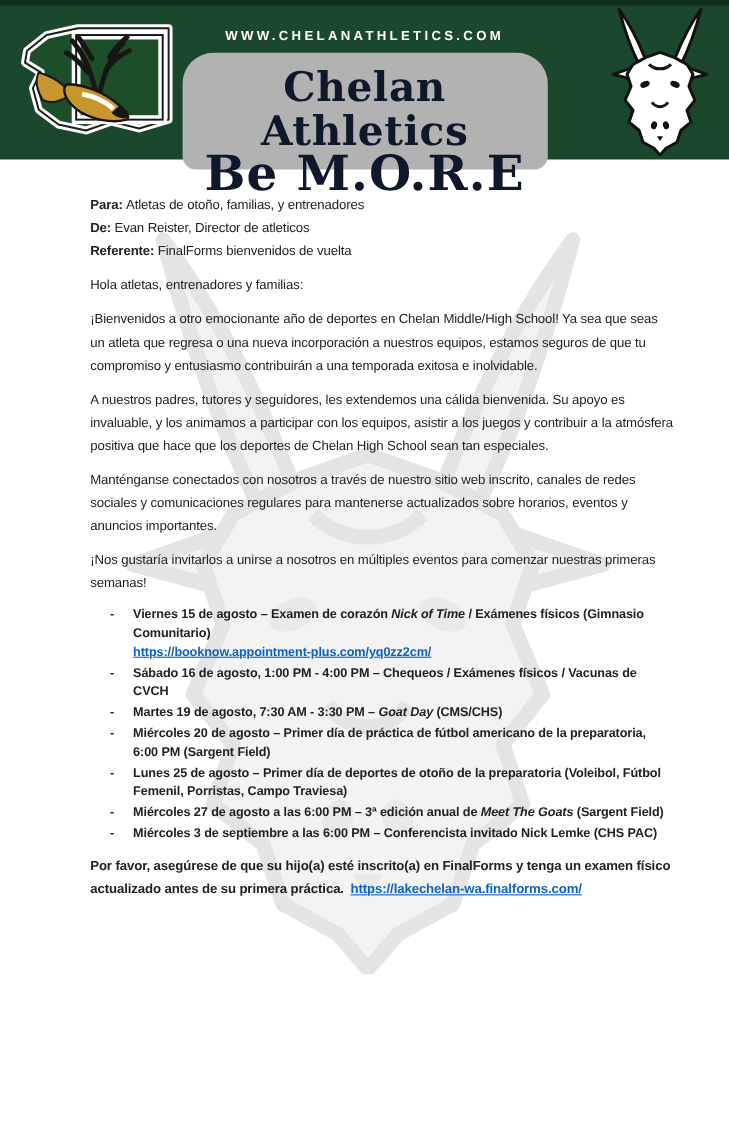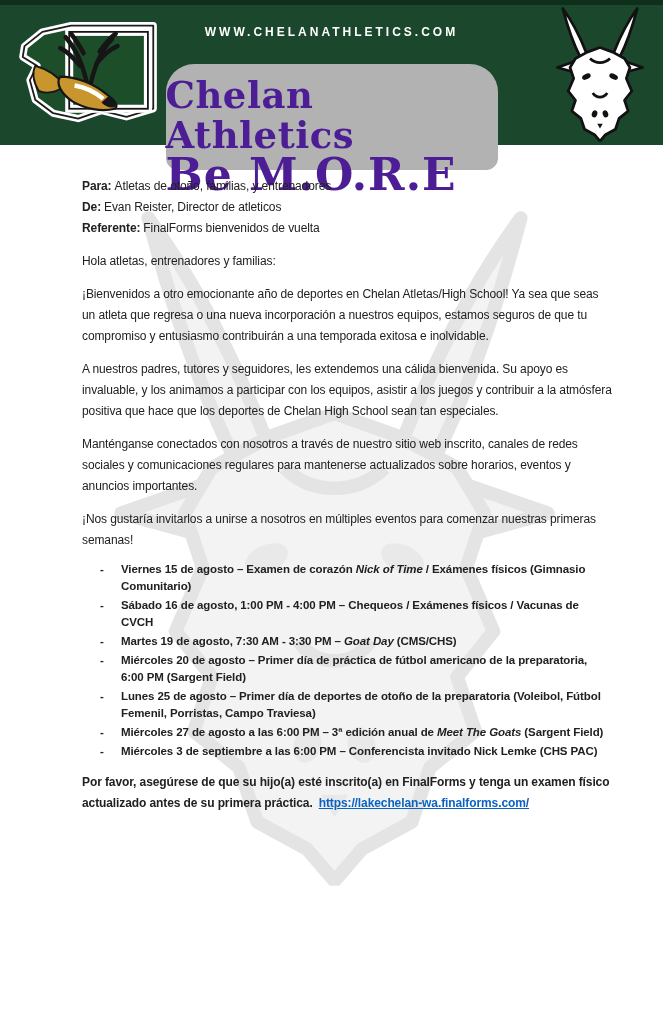--- a/index.html
+++ b/index.html
@@ -20,25 +20,26 @@
   .banner::before{
     content:"";position:absolute;top:0;left:0;right:0;height:5px;
     background:#0f2f1d;
   }
   .site-url{
     position:absolute;top:25px;left:0;width:100%;
     text-align:center;
     color:#ffffff;font-size:12px;font-weight:700;letter-spacing:3px;
   }
   .title-box{
-    position:absolute;top:64px;left:50%;transform:translateX(-50%);
+    position:absolute;top:48px;left:50%;transform:translateX(-50%);
     width:332px;height:106px;
     background:#b2b2b2;
     border-radius:28px 28px 12px 12px;
-    color:#4c1d95;
+    text-align:center;
+    color:#0f172a;
     z-index:1;
   }
   .org-title{
     margin-top:11px;
     font-family:"DejaVu Serif", serif;
     font-weight:700;font-size:37px;line-height:40px;letter-spacing:0.5px;
   }
   .org-motto{
     font-family:"DejaVu Serif", serif;
     font-weight:700;font-size:44px;line-height:40px;letter-spacing:1px;
@@ -57,21 +58,21 @@
   }
 
   
   .content{
     position:absolute;left:82px;top:176px;width:530px;
     font-size:12px;line-height:21px;letter-spacing:-0.1px;
     z-index:3;
   }
   .memo-fields{margin:0 0 10px 0;}
   .field strong{margin-right:3px;}
-  .content p{margin:12px 0 10px 0;}
+  .content p{margin:0 0 10px 0;}
   .events{
     list-style:none;margin:0 0 10px 0;padding:0 0 0 18px;
     font-weight:700;font-size:11.5px;line-height:17px;
   }
   .events li{display:flex;margin:0 0 2px 0;}
   .events .marker{width:21px;flex:none;}
   .li-body{flex:1;}
   .li-body em{font-style:italic;}
   .doc-link{
     color:#0a62c2;font-weight:700;text-decoration:underline;cursor:pointer;
@@ -152,29 +153,29 @@
       <div class="field">
         <strong>De:</strong><span>Evan Reister, Director de atleticos</span>
       </div>
       <div class="field">
         <strong>Referente:</strong><span>FinalForms bienvenidos de vuelta</span>
       </div>
     </div>
 
     <p>Hola atletas, entrenadores y familias:</p>
 
-    <p>¡Bienvenidos a otro emocionante año de deportes en Chelan Atletas/High School! Ya sea que seas un atleta que regresa o una nueva incorporación a nuestros equipos, estamos seguros de que tu compromiso y entusiasmo contribuirán a una temporada exitosa e inolvidable.</p>
+    <p>¡Bienvenidos a otro emocionante año de deportes en Chelan Middle/High School! Ya sea que seas un atleta que regresa o una nueva incorporación a nuestros equipos, estamos seguros de que tu compromiso y entusiasmo contribuirán a una temporada exitosa e inolvidable.</p>
     <p>A nuestros padres, tutores y seguidores, les extendemos una cálida bienvenida. Su apoyo es invaluable, y los animamos a participar con los equipos, asistir a los juegos y contribuir a la atmósfera positiva que hace que los deportes de Chelan High School sean tan especiales.</p>
     <p>Manténganse conectados con nosotros a través de nuestro sitio web inscrito, canales de redes sociales y comunicaciones regulares para mantenerse actualizados sobre horarios, eventos y anuncios importantes.</p>
     <p>¡Nos gustaría invitarlos a unirse a nosotros en múltiples eventos para comenzar nuestras primeras semanas!</p>
 
     <ul class="events">
         <li>
           <span class="marker">-</span>
-          <div class="li-body"><span>Viernes 15 de agosto – Examen de corazón </span><em>Nick of Time</em><span> / Exámenes físicos (Gimnasio Comunitario)</span></div>
+          <div class="li-body"><span>Viernes 15 de agosto – Examen de corazón </span><em>Nick of Time</em><span> / Exámenes físicos (Gimnasio Comunitario)</span><div><a class="doc-link" href="#">https://booknow.appointment-plus.com/yq0zz2cm/</a></div></div>
         </li>
         <li>
           <span class="marker">-</span>
           <div class="li-body"><span>Sábado 16 de agosto, 1:00 PM - 4:00 PM – Chequeos / Exámenes físicos / Vacunas de CVCH</span></div>
         </li>
         <li>
           <span class="marker">-</span>
           <div class="li-body"><span>Martes 19 de agosto, 7:30 AM - 3:30 PM – </span><em>Goat Day</em><span> (CMS/CHS)</span></div>
         </li>
         <li>

